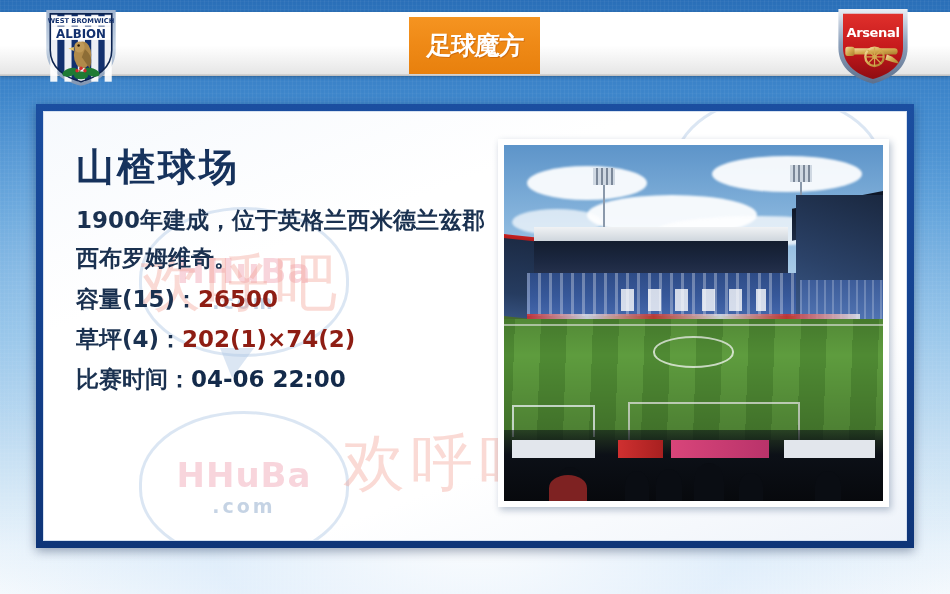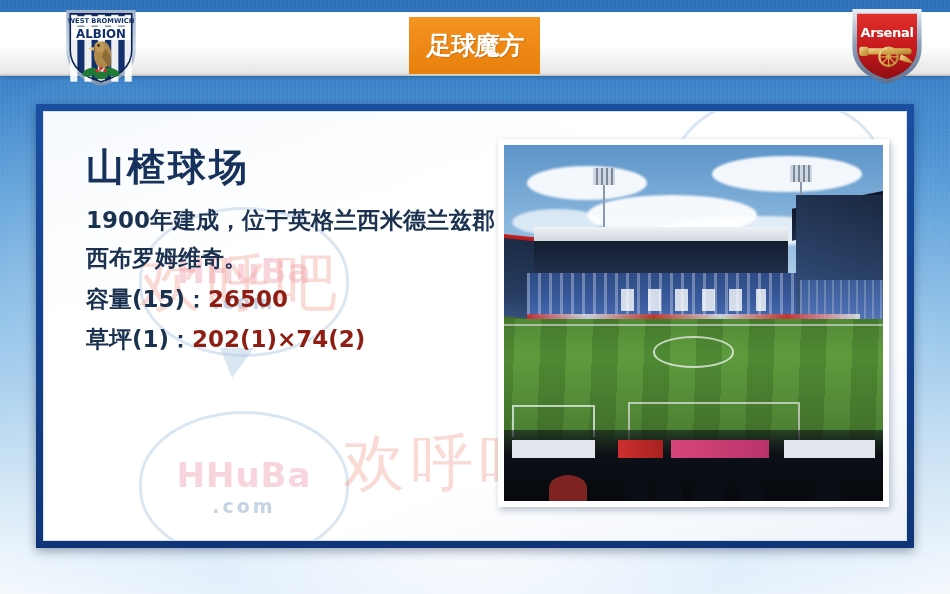--- a/index.html
+++ b/index.html
@@ -69,22 +69,22 @@
   .brand-text {
     font-size: 25px; font-weight: 700; color: #ffffff;
     letter-spacing: -1px;
     font-family: "DejaVu Sans", "Liberation Sans", sans-serif;
     text-shadow: 1px 1px 0 rgba(180,80,0,.45);
     transform: skewX(-3deg);
   }
 
   
   .crest { position: absolute; top: 6px; }
-  .crest.wba { left: 60px; width: 82px; height: 82px; }
-  .crest.ars { right: 24px; width: 78px; height: 80px; }
+  .crest.wba { left: 40px; width: 82px; height: 82px; }
+  .crest.ars { right: 38px; width: 78px; height: 80px; }
 
   
   .panel-frame {
     position: absolute; left: 36px; top: 104px;
     width: 878px; height: 444px;
     background: linear-gradient(180deg,#1b4ea0 0%, #14418e 50%, #0f3578 100%);
     padding: 7px;
     box-shadow: 0 3px 10px rgba(0,20,60,.38);
     z-index: 4;
   }
@@ -117,21 +117,21 @@
 
   .wm1 { left: 96px; top: 96px; width: 210px; height: 150px; }
   .wm2 { left: 96px; top: 300px; width: 210px; height: 150px; }
   .wm3 { left: 630px; top: -16px; width: 210px; height: 150px; }
   .wm-t1 { left: 96px; top: 130px; }
   .wm-t2 { left: 300px; top: 310px; }
   .wm-t3 { left: 600px; top: 30px; }
 
   
   .info {
-    position: absolute; left: 43px; top: 30px; width: 430px;
+    position: absolute; left: 33px; top: 30px; width: 430px;
     z-index: 3;
   }
   .stadium-title {
     font-size: 38px; font-weight: 700; color: #16325c;
     letter-spacing: 3px; line-height: 52px;
     margin-bottom: 8px;
   }
   .desc {
     font-size: 23px; font-weight: 700; color: #1a3150;
     line-height: 38px; letter-spacing: 0px;
@@ -413,23 +413,26 @@
 
     <div class="info">
       <div class="stadium-title">山楂球场</div>
       <div class="desc">1900年建成，位于英格兰西米德兰兹郡西布罗姆维奇。</div>
 
       <div class="row">
         <span>容量(15)：</span><span class="val-red">26500</span>
       </div>
 
       <div class="row">
-        <span>草坪(1)：</span><span class="val-red">202(1)×74(2)</span>
+        <span>草坪(4)：</span><span class="val-red">202(1)×74(2)</span>
       </div>
 
+      <div class="row">
+        <span>比赛时间：</span><span class="val-dark">04-06 22:00</span>
+      </div>
 
     </div>
 
     <div class="photo-wrap">
       <div class="photo">
         <div class="ph-sky"></div>
         <div class="cloud" style="left:6%;top:6%;width:120px;height:34px;"></div>
         <div class="cloud" style="left:22%;top:14%;width:170px;height:40px;"></div>
         <div class="cloud" style="left:55%;top:3%;width:150px;height:36px;"></div>
         <div class="cloud" style="left:40%;top:20%;width:200px;height:30px;opacity:.8;"></div>

